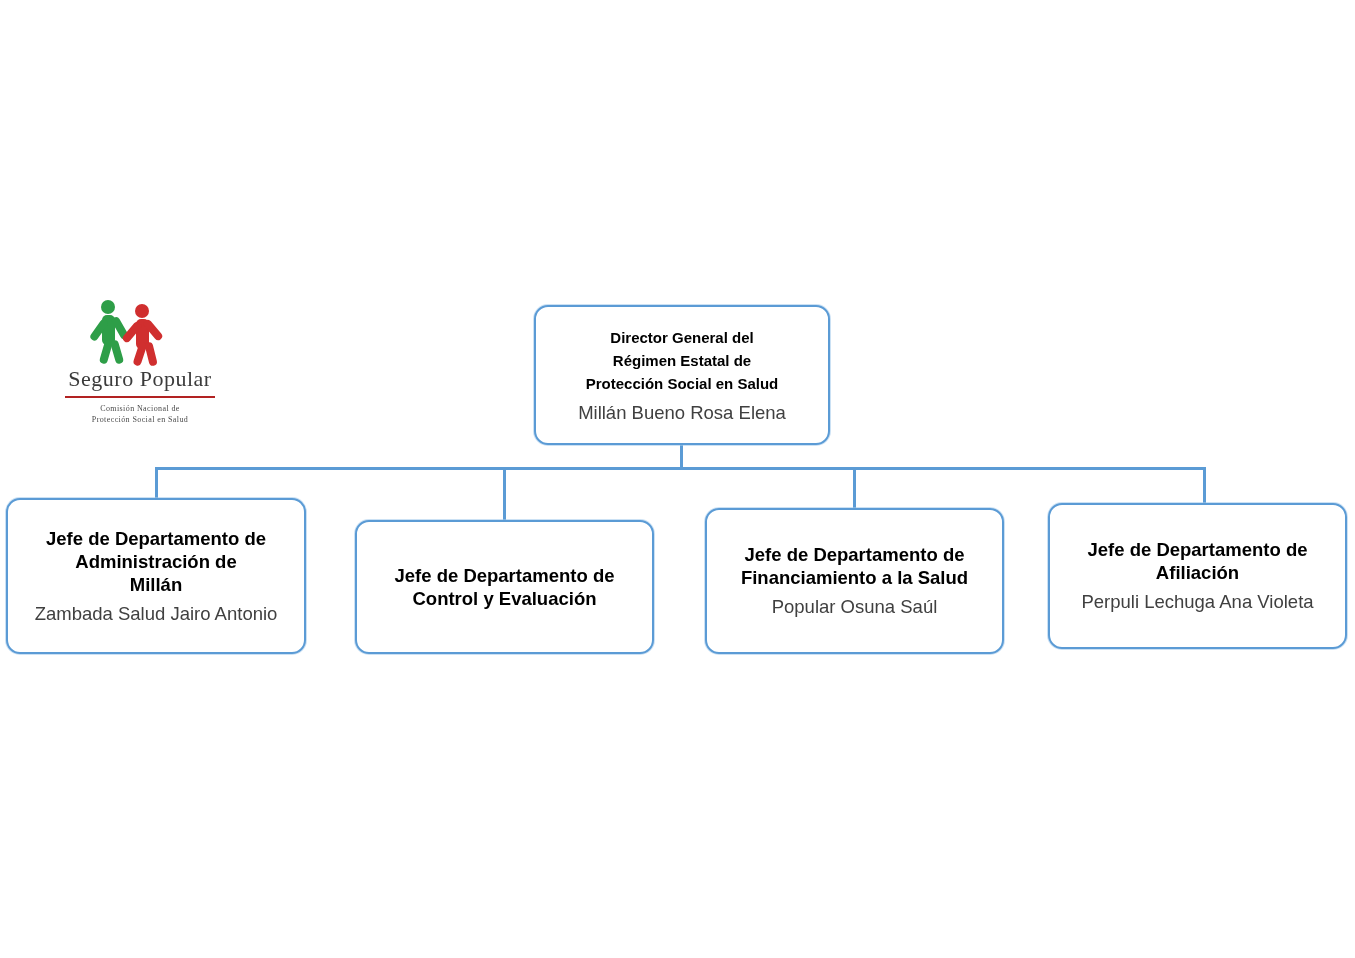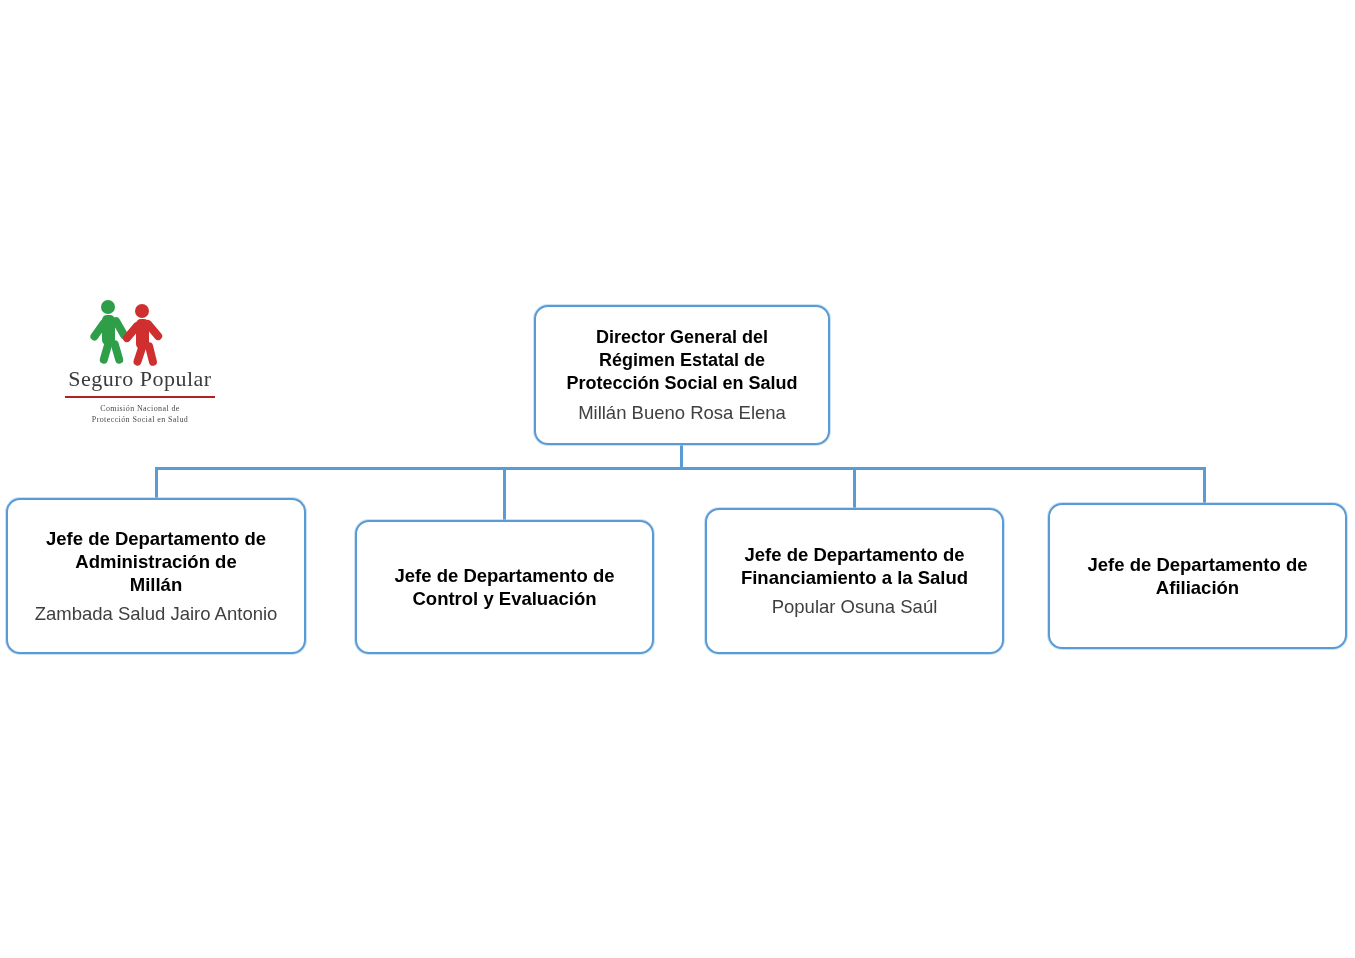--- a/index.html
+++ b/index.html
@@ -123,21 +123,21 @@
     color: #404040;
     margin-top: 6px;
   }
 
   #node-root {
     left: 534px;
     top: 305px;
     width: 296px;
     height: 140px;
   }
-  #node-root .title { font-size: 18px; }
+  #node-root .title { font-size: 15px; }
 
   #node-0 {
     left: 6px;
     top: 498px;
     width: 300px;
     height: 156px;
   }
   #node-1 {
     left: 355px;
     top: 520px;
@@ -240,15 +240,16 @@
       <div>Financiamiento a la Salud</div>
     </div>
     <div class="person">Popular Osuna Saúl</div>
   </div>
 
   <div class="node" id="node-3">
     <div class="title">
       <div>Jefe de Departamento de</div>
       <div>Afiliación</div>
     </div>
+    <div class="person">Perpuli Lechuga Ana Violeta</div>
   </div>
 
 </div>
 
 </body></html>

